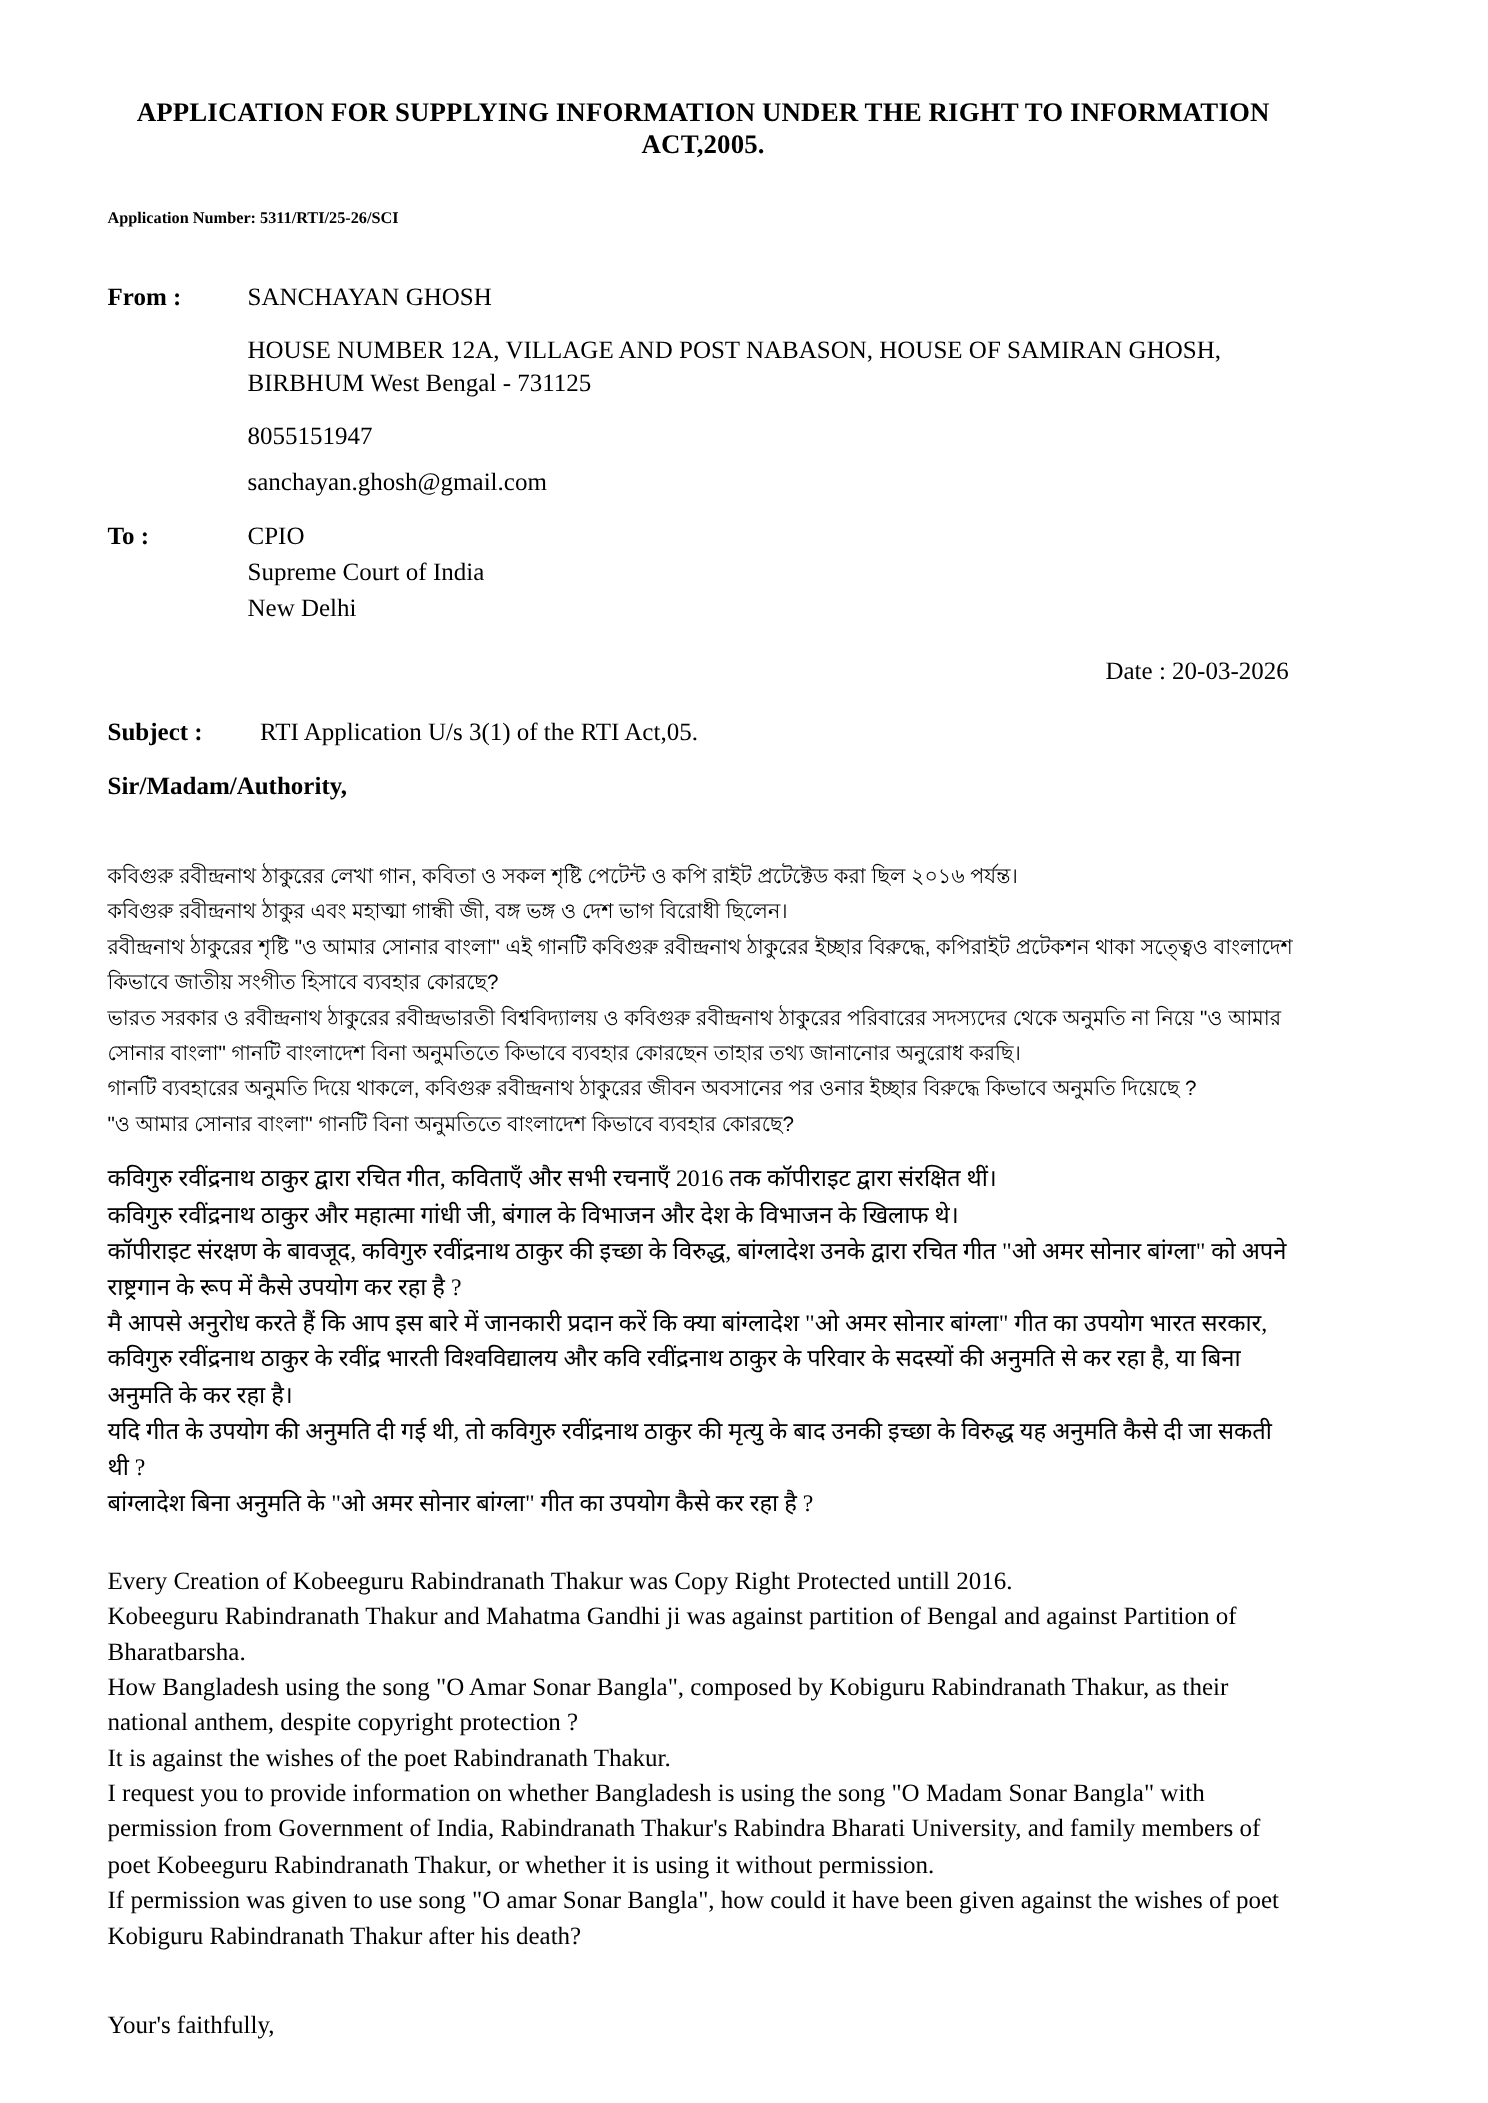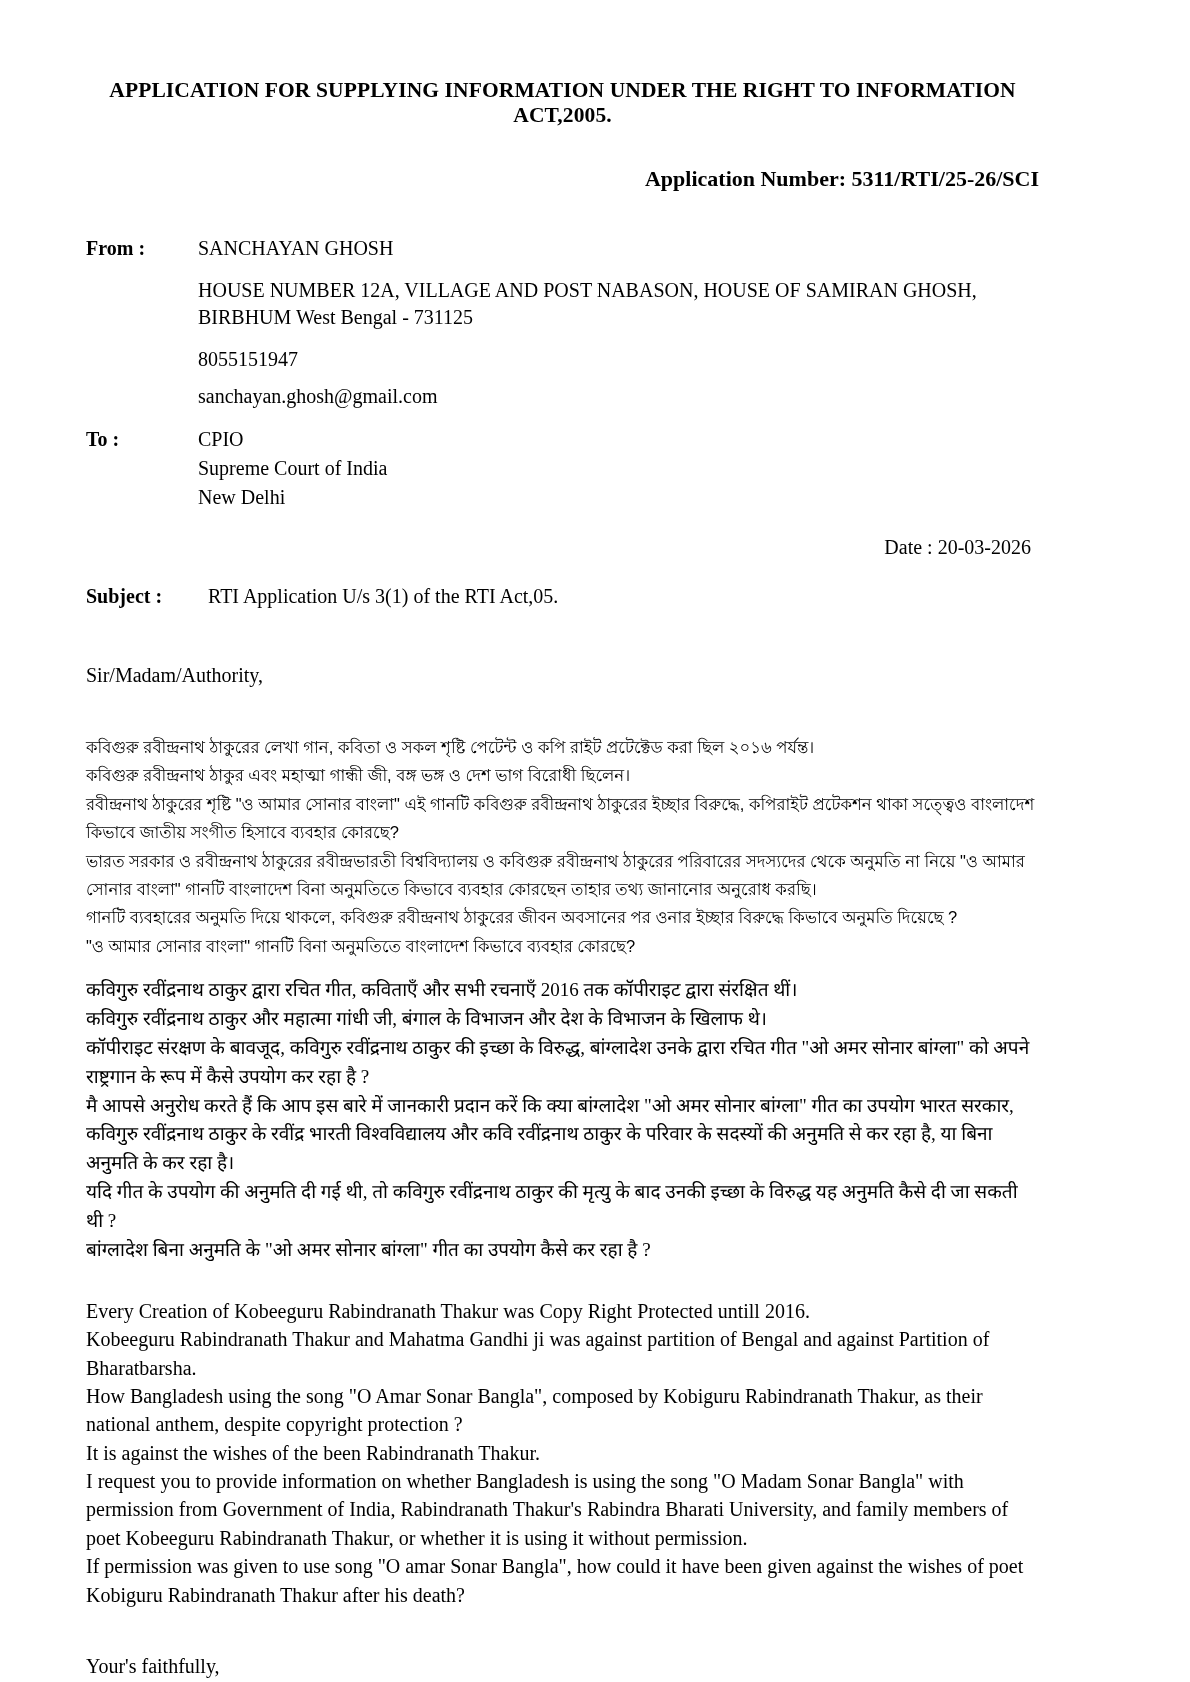--- a/index.html
+++ b/index.html
@@ -21,23 +21,23 @@
     position: relative;
   }
   .doc-title {
     text-align: center;
     font-weight: bold;
     font-size: 21.5px;
     letter-spacing: 0.1px;
     margin: 0 0 38px 0;
   }
   .app-number {
-    text-align: right;
+    text-align: left;
     font-weight: bold;
-    font-size: 22px;
+    font-size: 13px;
     margin: 0 0 42px 0;
   }
   .addr-block {
     margin: 0 0 0 0;
   }
   .row {
     display: flex;
     align-items: flex-start;
   }
   .row .label {
@@ -75,23 +75,23 @@
     gap: 10px;
   }
   .subject-row .label {
     font-weight: bold;
     font-size: 20px;
     width: 112px;
     flex: 0 0 112px;
   }
   .subject-row .value { font-size: 20px; }
   .salutation {
-    font-weight: normal;
+    font-weight: bold;
     font-size: 20px;
-    margin-top: 56px;
+    margin-top: 20px;
   }
   .bn-block {
     margin-top: 46px;
     font-size: 16.5px;
     line-height: 1.72;
     font-family: "Liberation Sans", sans-serif;
     max-width: 1010px;
   }
   .bn-block p { margin: 0; }
   .hi-block {
@@ -177,20 +177,20 @@
     <p>कॉपीराइट संरक्षण के बावजूद, कविगुरु रवींद्रनाथ ठाकुर की इच्छा के विरुद्ध, बांग्लादेश उनके द्वारा रचित गीत "ओ अमर सोनार बांग्ला" को अपने राष्ट्रगान के रूप में कैसे उपयोग कर रहा है ?</p>
     <p>मै आपसे अनुरोध करते हैं कि आप इस बारे में जानकारी प्रदान करें कि क्या बांग्लादेश "ओ अमर सोनार बांग्ला" गीत का उपयोग भारत सरकार, कविगुरु रवींद्रनाथ ठाकुर के रवींद्र भारती विश्वविद्यालय और कवि रवींद्रनाथ ठाकुर के परिवार के सदस्यों की अनुमति से कर रहा है, या बिना अनुमति के कर रहा है।</p>
     <p>यदि गीत के उपयोग की अनुमति दी गई थी, तो कविगुरु रवींद्रनाथ ठाकुर की मृत्यु के बाद उनकी इच्छा के विरुद्ध यह अनुमति कैसे दी जा सकती थी ?</p>
     <p>बांग्लादेश बिना अनुमति के "ओ अमर सोनार बांग्ला" गीत का उपयोग कैसे कर रहा है ?</p>
   </div>
 
   <div class="en-block">
     <p>Every Creation of Kobeeguru Rabindranath Thakur was Copy Right Protected untill 2016.</p>
     <p> Kobeeguru Rabindranath Thakur and Mahatma Gandhi ji was against partition of Bengal and against Partition of Bharatbarsha.</p>
     <p>How Bangladesh using the song "O Amar Sonar Bangla", composed by Kobiguru Rabindranath Thakur, as their national anthem, despite copyright protection ?</p>
-    <p> It is against the wishes of the been Rabindranath Thakur.</p>
+    <p> It is against the wishes of the poet Rabindranath Thakur.</p>
     <p>I request you to provide information on whether Bangladesh is using the song "O Madam Sonar Bangla" with permission from Government of India, Rabindranath Thakur's Rabindra Bharati University, and family members of poet Kobeeguru Rabindranath Thakur, or whether it is using it without permission.</p>
     <p>If permission was given to use song "O amar Sonar Bangla", how could it have been given against the wishes of poet Kobiguru Rabindranath Thakur after his death?</p>
   </div>
 
   <div class="closing">Your's faithfully,</div>
 
 </div>
 
 </body></html>

